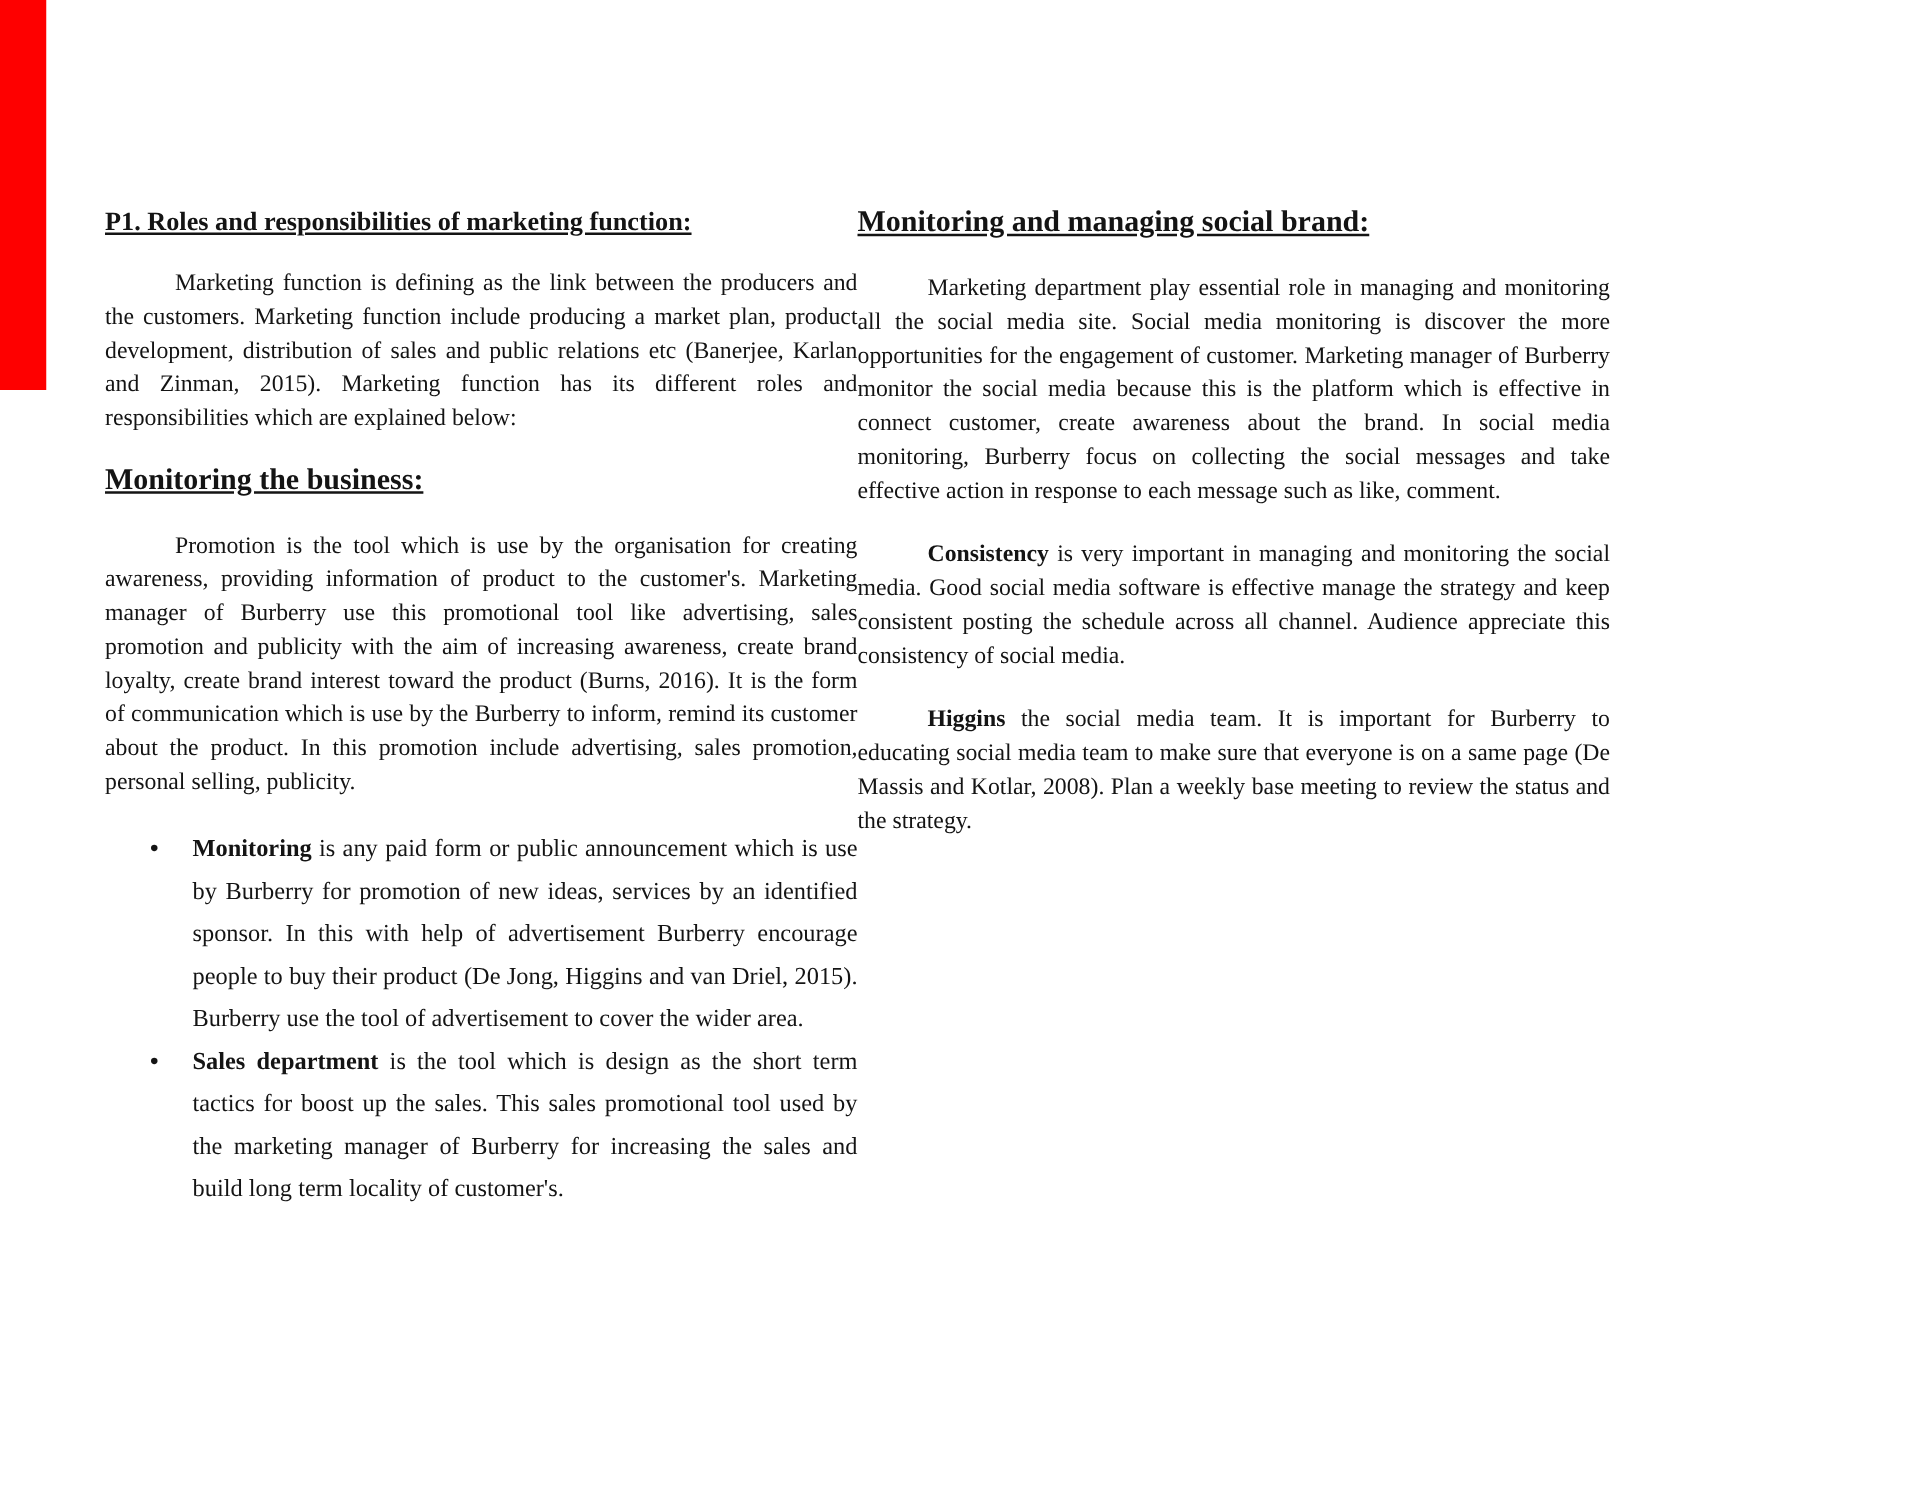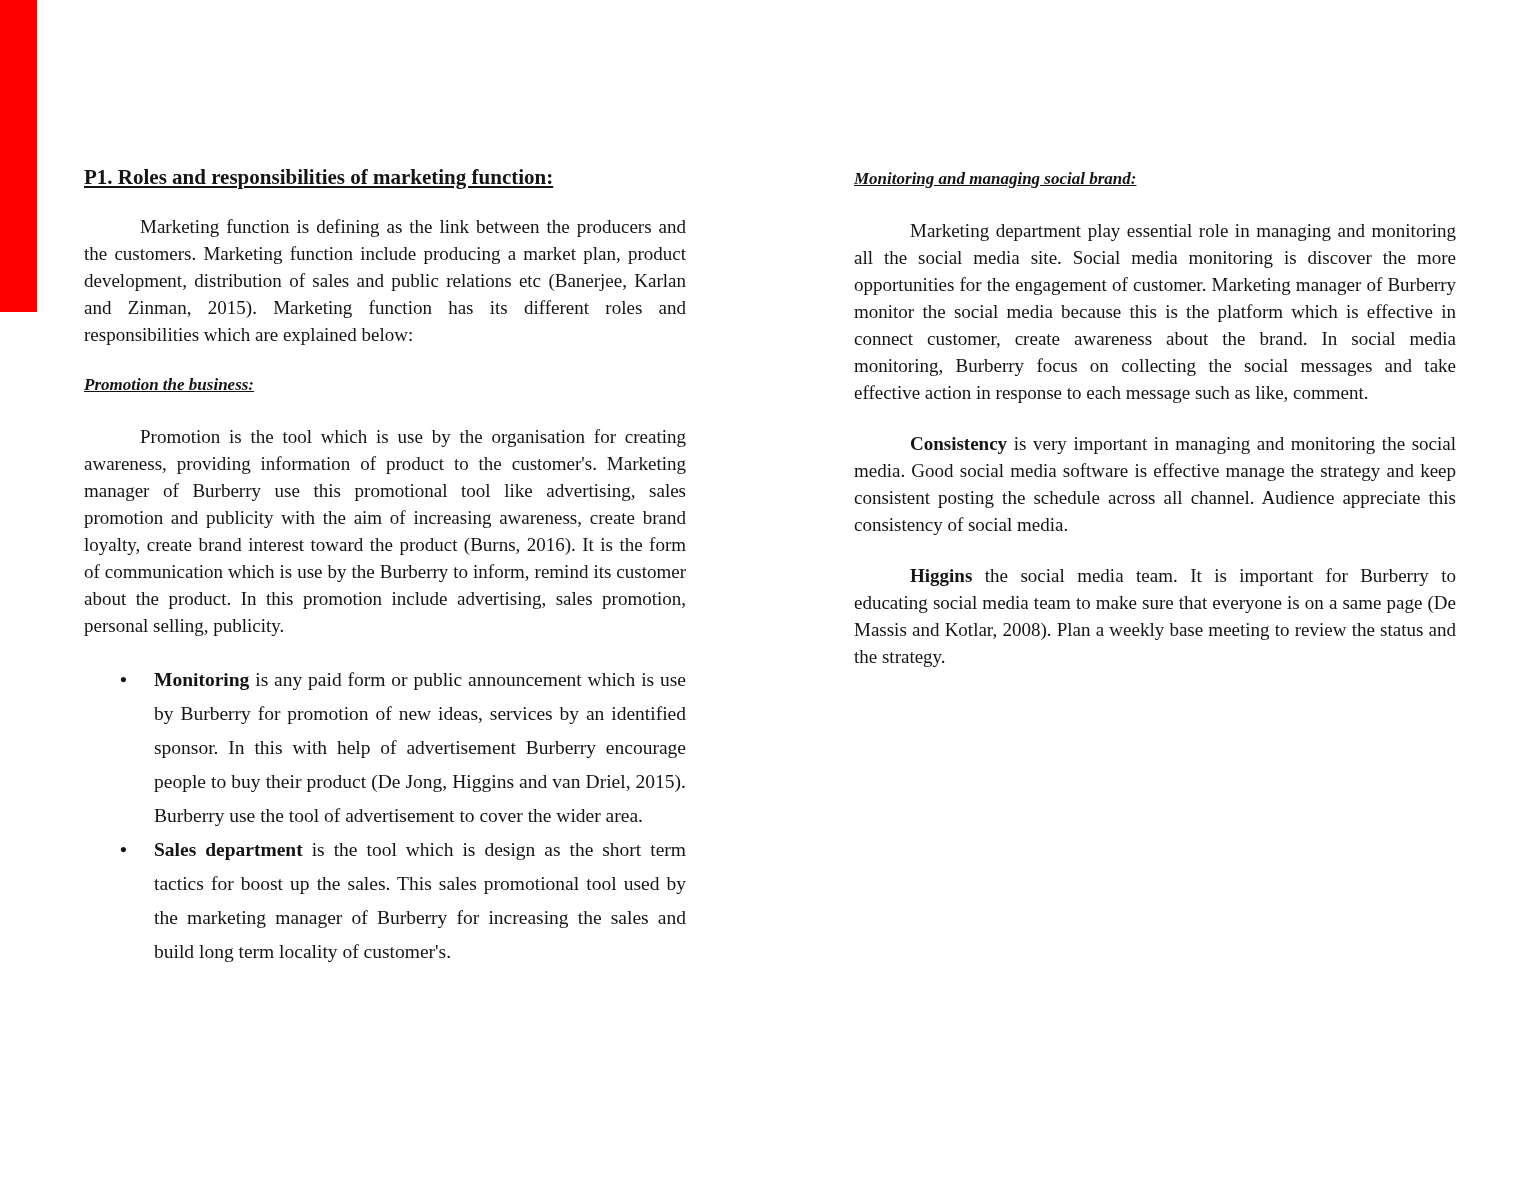--- a/index.html
+++ b/index.html
@@ -19,43 +19,41 @@
     width: 37px;
     height: 312px;
     background: #fe0000;
   }
   .page {
     position: absolute;
     left: 84px;
     top: 164px;
     width: 1372px;
     display: flex;
-    gap: 168px;
   }
   .col { width: 602px; }
 
   h1.doc-title {
     font-size: 21px;
     line-height: 27px;
     font-weight: bold;
     text-decoration: underline;
     margin: 0 0 22px 0;
   }
   p.body {
     font-size: 19px;
     line-height: 27px;
     text-align: justify;
     text-indent: 56px;
     margin: 0 0 24px 0;
   }
   h2.sub {
-    font-size: 17px;
+    font-size: 24px;
     line-height: 25px;
     font-weight: bold;
-    font-style: italic;
     text-decoration: underline;
     margin: 0 0 26px 0;
   }
   ul.blist {
     list-style: none;
     margin: 6px 0 10px 0;
     padding: 0;
   }
   ul.blist li {
     position: relative;
@@ -80,21 +78,21 @@
 
 <div class="red-bar" style="background: rgb(254, 0, 0);"></div>
 
 <div class="page">
 
   <div class="col">
     <h1 class="doc-title">P1. Roles and responsibilities of marketing function:</h1>
 
     <p class="body">Marketing function is defining as the link between the producers and the customers. Marketing function include producing a market plan, product development, distribution of sales and public relations etc (Banerjee, Karlan and Zinman, 2015). Marketing function has its different roles and responsibilities which are explained below:</p>
 
-    <h2 class="sub">Promotion the business:</h2>
+    <h2 class="sub">Monitoring the business:</h2>
 
     <p class="body">Promotion is the tool which is use by the organisation for creating awareness, providing information of product to the customer's. Marketing manager of Burberry use this promotional tool like advertising, sales promotion and publicity with the aim of increasing awareness, create brand loyalty, create brand interest toward the product (Burns, 2016). It is the form of communication which is use by the Burberry to inform, remind its customer about the product. In this promotion include advertising, sales promotion, personal selling, publicity.</p>
 
     <ul class="blist">
       <li>
         <span class="lead">Monitoring</span><span> is any paid form or public announcement which is use by Burberry for promotion of new ideas, services by an identified sponsor. In this with help of advertisement Burberry encourage people to buy their product (De Jong, Higgins and van Driel, 2015). Burberry use the tool of advertisement to cover the wider area.</span>
       </li>
       <li>
         <span class="lead">Sales department</span><span> is the tool which is design as the short term tactics for boost up the sales. This sales promotional tool used by the marketing manager of Burberry for increasing the sales and build long term locality of customer's.</span>
       </li>

